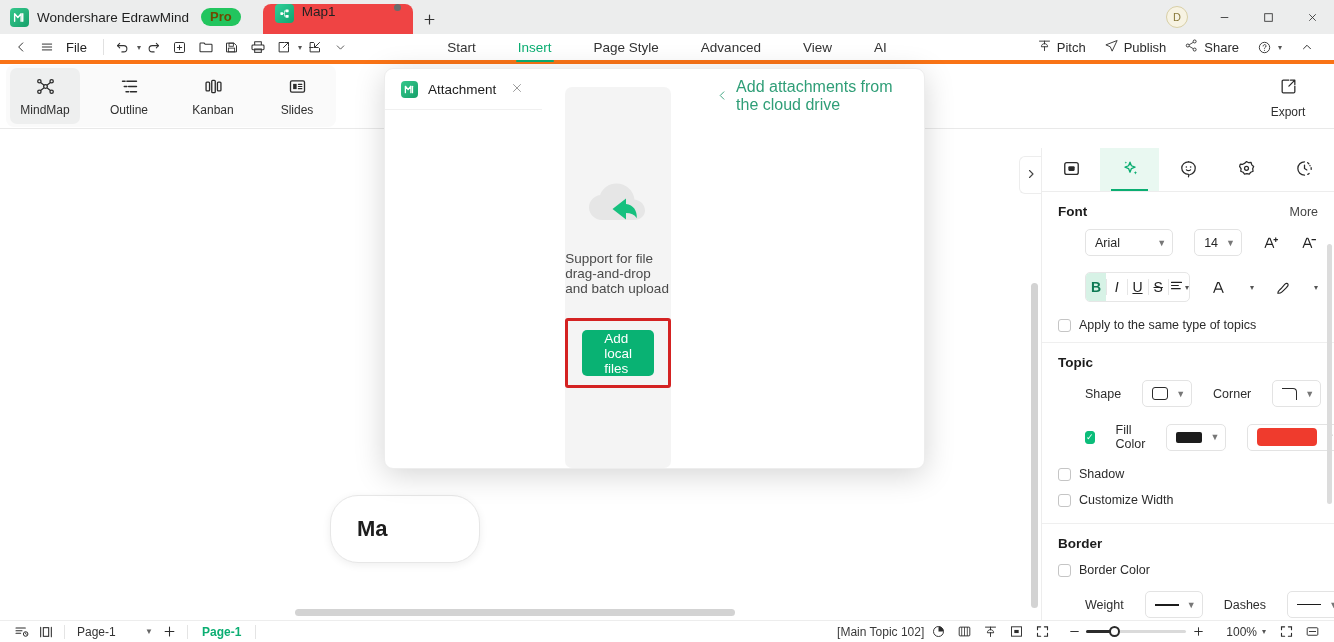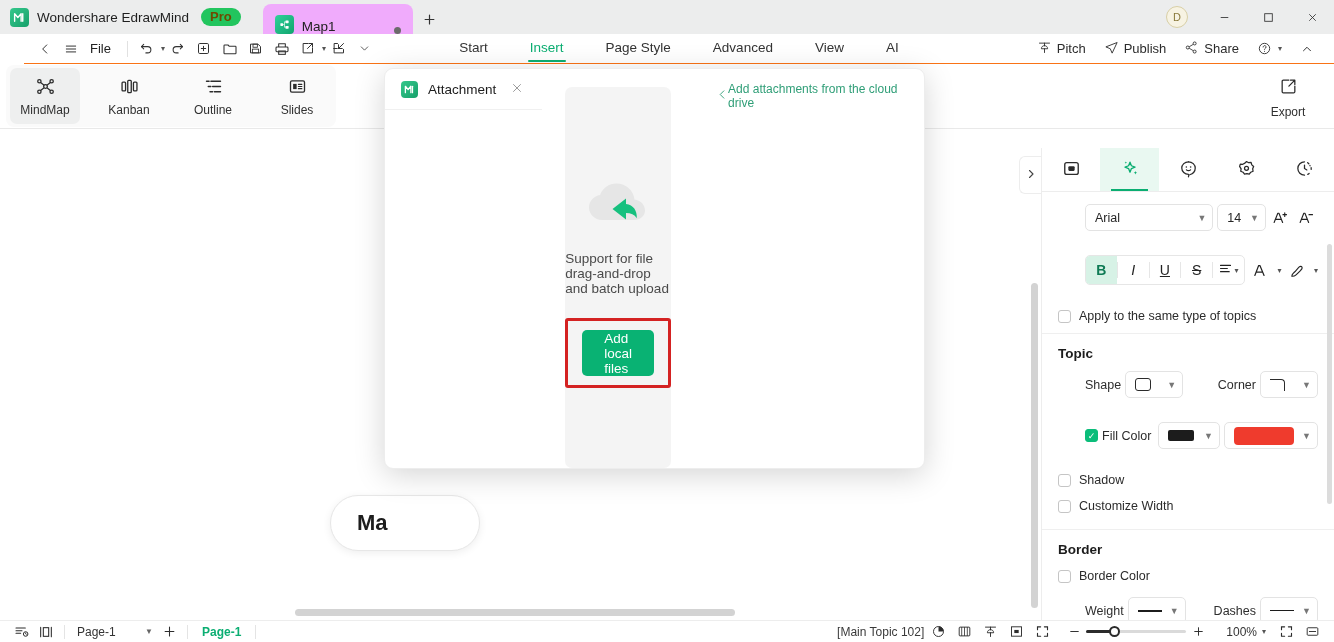--- a/index.html
+++ b/index.html
@@ -27,23 +27,23 @@
     background:linear-gradient(135deg,#35c88c,#16a06a);
     display:flex; align-items:center; justify-content:center;
     color:#fff; font-size:12px; font-weight:bold; line-height:1;
   }
   .brand-name { font-size:13.5px; color:#1f1f1f; }
   .pro-badge {
     background:#22c55e; color:#6d4a00; font-size:13px; font-weight:bold;
     border-radius:9px; padding:1.5px 9px 2px; margin-left:4px;
   }
   .doctab {
-    display:flex; align-items:flex-end; gap:8px;
+    display:flex; align-items:flex-start; gap:8px;
     height:30px; min-width:150px; padding:0 10px 0 12px;
-    background:#f0abfc; border-radius:8px 8px 0 0; margin-left:8px;
+    background:#ef4444; border-radius:8px 8px 0 0; margin-left:8px;
     position:relative;
     margin-top:46px;
   }
   .doctab .dot-icon {
     width:19px;height:19px;border-radius:4px;
     background:linear-gradient(135deg,#2fd19a,#11a46e);
     display:flex;align-items:center;justify-content:center;
     color:#fff;font-size:11px;
   }
   .doctab .tabname { font-size:13.5px; color:#222; }
@@ -61,21 +61,21 @@
     border:1px solid #d8cfa6; background:#f7f3e3; color:#8a7a3c;
     font-size:11px; display:flex;align-items:center;justify-content:center;
     margin-right:14px;
   }
   .wbtn { width:44px;height:34px;display:flex;align-items:center;justify-content:center;color:#333; }
   .wbtn svg { display:block; }
 
   
   .quickbar {
     height:30px; background:#fff; display:flex; align-items:center;
-    padding:0 8px; border-bottom:1px solid #f97316; position:relative;margin-left:24px;
+    padding:0 8px; border-bottom:4px solid #f97316; position:relative;
   }
   .qb-icon {
     width:26px;height:24px;display:flex;align-items:center;justify-content:center;
     color:#333;
   }
   .qb-file { font-size:13px; color:#222; padding:0 10px 0 6px; }
   .qb-sep { width:1px;height:16px;background:#e1e1e1;margin:0 6px; }
   .caret { font-size:8px; color:#555; margin-left:1px; }
 
   
@@ -117,21 +117,21 @@
     align-items:center;justify-content:center;gap:6px; font-size:12px;color:#303030;
   }
 
   
   .canvas {
     position:absolute; left:0; top:140px; right:293px; bottom:22px;
     background:#fff; overflow:hidden;
   }
   .topic-node {
     position:absolute; left:330px; top:355px;
-    height:56px; min-width:150px; padding:0 26px;
+    height:68px; min-width:150px; padding:0 26px;
     display:flex;align-items:center;
     background:#fff; border:1px solid #e7e7e7; border-radius:28px;
     box-shadow:0 2px 8px rgba(0,0,0,.07);
     font-size:22px; font-weight:bold; color:#1d1d1d;
   }
   
   .float-toolbar {
     position:absolute; left:560px; top:188px; height:62px; width:340px;
     background:#fff; border:1px solid #ececec; border-radius:8px;
     box-shadow:0 4px 14px rgba(0,0,0,.1);
@@ -176,21 +176,21 @@
   .rp-tab.active::after{
     content:""; position:absolute; left:18%;right:18%;bottom:0;height:2.5px;background:#0bae72;
   }
   .rp-body { padding:12px 16px 0 16px; position:relative; height:calc(100% - 44px); overflow:hidden;}
   .sec-head {
     display:flex; align-items:center; justify-content:space-between;
     margin-bottom:10px;
   }
   .sec-title { font-size:13.5px; font-weight:bold; color:#1c1c1c; }
   .sec-more { font-size:12.5px; color:#444; }
-  .row { display:flex; align-items:center; gap:4px; margin-bottom:24px;padding-left:27px; }
+  .row { display:flex; align-items:center; gap:21px; margin-bottom:16px;padding-left:27px; }
   .ctl {
     height:27px; border:1px solid #e3e3e3; border-radius:5px; background:#fff;
     display:flex;align-items:center; padding:0 6px 0 9px; font-size:12.5px; color:#262626;
   }
   .ctl .dd { margin-left:auto; color:#777; font-size:9px; padding-left:8px; }
   .font-name { width:148px; }
   .font-size { width:54px; }
   .icon-btn {
     width:26px;height:26px;display:flex;align-items:center;justify-content:center;
     color:#2a2a2a; font-size:15px;
@@ -254,21 +254,21 @@
   .hl-box {
     border:3px solid #d42222; border-radius:3px; padding:9px 14px;
     display:inline-flex;
   }
   .add-btn {
     background:#09b273; color:#fff; font-size:13.5px;
     border-radius:5px; padding:0 22px; height:46px;
     display:flex;align-items:center;justify-content:center;
   }
   .modal-foot { height:54px; display:flex; align-items:center; padding:0 23px; }
-  .cloud-link { display:flex; align-items:center; color:#2f9e77; font-size:12px; }
+  .cloud-link { display:flex; align-items:center; gap:8px; color:#2f9e77; font-size:16px; }
 
   
   .statusbar {
     position:absolute; left:0; right:0; bottom:0; height:22px;
     background:#fff; border-top:1px solid #ededed;
     display:flex; align-items:center; padding:0 10px; font-size:12px; color:#333;
   }
   .sb-icon { width:24px;height:20px;display:flex;align-items:center;justify-content:center;color:#2d2d2d; }
   .sb-sep { width:1px;height:14px;background:#e4e4e4;margin:0 6px; }
   .page-select {
@@ -476,34 +476,34 @@
               <circle cx="5" cy="18" r="1.9" stroke="#2b2b2b" stroke-width="1.5"></circle>
               <circle cx="19" cy="18" r="1.9" stroke="#2b2b2b" stroke-width="1.5"></circle>
               <path d="M10.4 10.6L6.4 7.4M13.6 10.6l4-3.2M10.4 13.4l-4 3.2M13.6 13.4l4 3.2" stroke="#2b2b2b" stroke-width="1.4"></path>
             </svg>
         </span>
         <span>MindMap</span>
       </div>
       <div class="vbtn">
         <span class="glyph">
           <svg width="21" height="21" viewBox="0 0 24 24" fill="none">
+              <path d="M4 6h3M9 6h11M6 12h3M11 12h9M8 18h3M13 18h7" stroke="#2b2b2b" stroke-width="1.6" stroke-linecap="round"></path>
+            </svg>
+        </span>
+        <span>Outline</span>
+      </div>
+      <div class="vbtn">
+        <span class="glyph">
+          <svg width="21" height="21" viewBox="0 0 24 24" fill="none">
               <rect x="3.5" y="7" width="4" height="10" rx="1" stroke="#2b2b2b" stroke-width="1.5"></rect>
               <rect x="10" y="5" width="4" height="14" rx="1" stroke="#2b2b2b" stroke-width="1.5"></rect>
               <rect x="16.5" y="7" width="4" height="10" rx="1" stroke="#2b2b2b" stroke-width="1.5"></rect>
             </svg>
         </span>
         <span>Kanban</span>
-      </div>
-      <div class="vbtn">
-        <span class="glyph">
-          <svg width="21" height="21" viewBox="0 0 24 24" fill="none">
-              <path d="M4 6h3M9 6h11M6 12h3M11 12h9M8 18h3M13 18h7" stroke="#2b2b2b" stroke-width="1.6" stroke-linecap="round"></path>
-            </svg>
-        </span>
-        <span>Outline</span>
       </div>
       <div class="vbtn">
         <span class="glyph">
           <svg width="21" height="21" viewBox="0 0 24 24" fill="none">
               <rect x="4" y="5.5" width="16" height="13" rx="1.6" stroke="#2b2b2b" stroke-width="1.5"></rect>
               <rect x="7" y="9" width="4" height="6" fill="#2b2b2b"></rect>
               <path d="M13 9.5h4M13 12h4M13 14.5h4" stroke="#2b2b2b" stroke-width="1.3" stroke-linecap="round"></path>
             </svg>
         </span>
         <span>Slides</span>
@@ -606,20 +606,24 @@
               <path d="M12 3.6a8.4 8.4 0 100 16.8" stroke="#2b2b2b" stroke-width="1.6" stroke-linecap="round"></path>
               <path d="M16 4.6a8.4 8.4 0 013 4M20.4 11a8.4 8.4 0 01-.5 4M17.8 18.3a8.4 8.4 0 01-3 1.8" stroke="#2b2b2b" stroke-width="1.6" stroke-linecap="round" stroke-dasharray="2 2.6"></path>
               <path d="M12 7.6V12l3 1.8" stroke="#2b2b2b" stroke-width="1.6" stroke-linecap="round"></path>
             </svg>
         </span>
       </div>
     </div>
 
     <div class="rp-body">
 
+      <div class="sec-head">
+        <span class="sec-title">Font</span>
+        <span class="sec-more">More</span>
+      </div>
 
       <div class="row">
         <div class="ctl font-name">
           <span>Arial</span>
           <span class="dd">▼</span>
         </div>
         <div class="ctl font-size">
           <span>14</span>
           <span class="dd">▼</span>
         </div>

